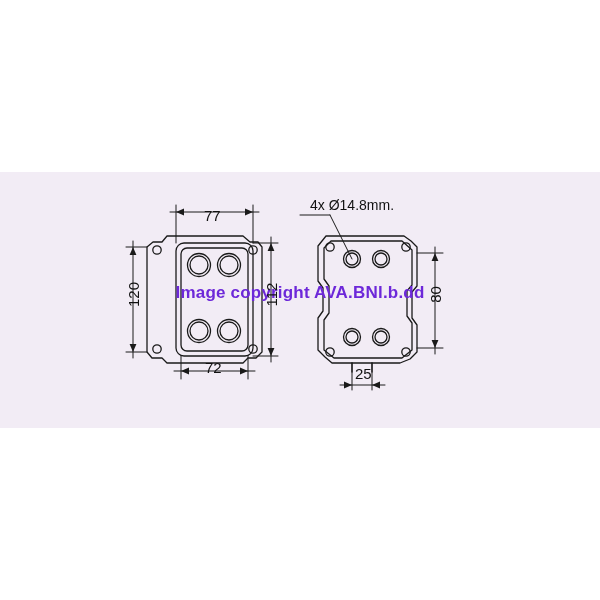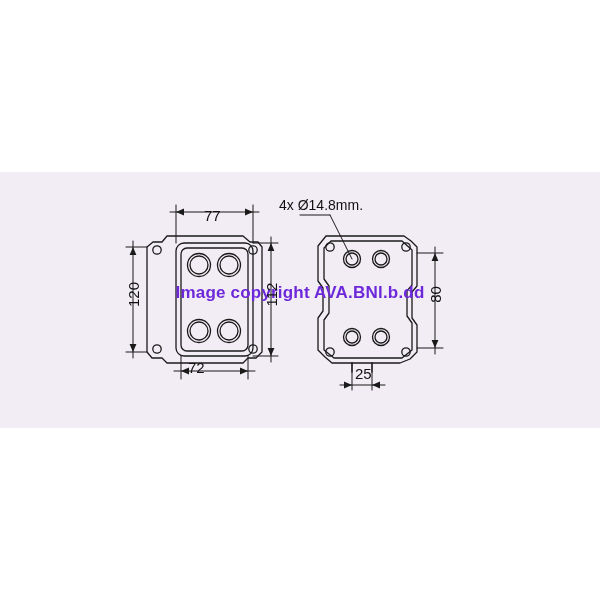--- a/index.html
+++ b/index.html
@@ -216,25 +216,25 @@
     <g fill="#1a1a1a" stroke="none">
       <polygon points="435,253 431.6,261 438.4,261"></polygon>
       <polygon points="435,348 431.6,340 438.4,340"></polygon>
       <polygon points="352,385 344,381.6 344,388.4"></polygon>
       <polygon points="372,385 380,381.6 380,388.4"></polygon>
     </g>
   </svg>
 
   <div class="watermark">Image copyright AVA.BNl.b.dd</div>
 
-  <div class="note-label" style="left:279px; top:197px;">4x Ø14.8mm.</div>
+  <div class="note-label" style="left:310px; top:197px;">4x Ø14.8mm.</div>
 
   <div class="dim-label" style="left:204px; top:199px;margin-top:8px;">77</div>
 
-  <div class="dim-label" style="left:188px; top:359px;">72</div>
+  <div class="dim-label" style="left:205px; top:359px;">72</div>
 
   <div class="dim-label rot90" style="left:112px; top:286px; width:42px; text-align:center;">120</div>
 
   <div class="dim-label rot90" style="left:250px; top:286px; width:42px; text-align:center;">112</div>
 
   <div class="dim-label rot90" style="left:414px; top:286px; width:42px; text-align:center;">80</div>
 
   <div class="dim-label" style="left:355px; top:365px;">25</div>
 
 </div>

